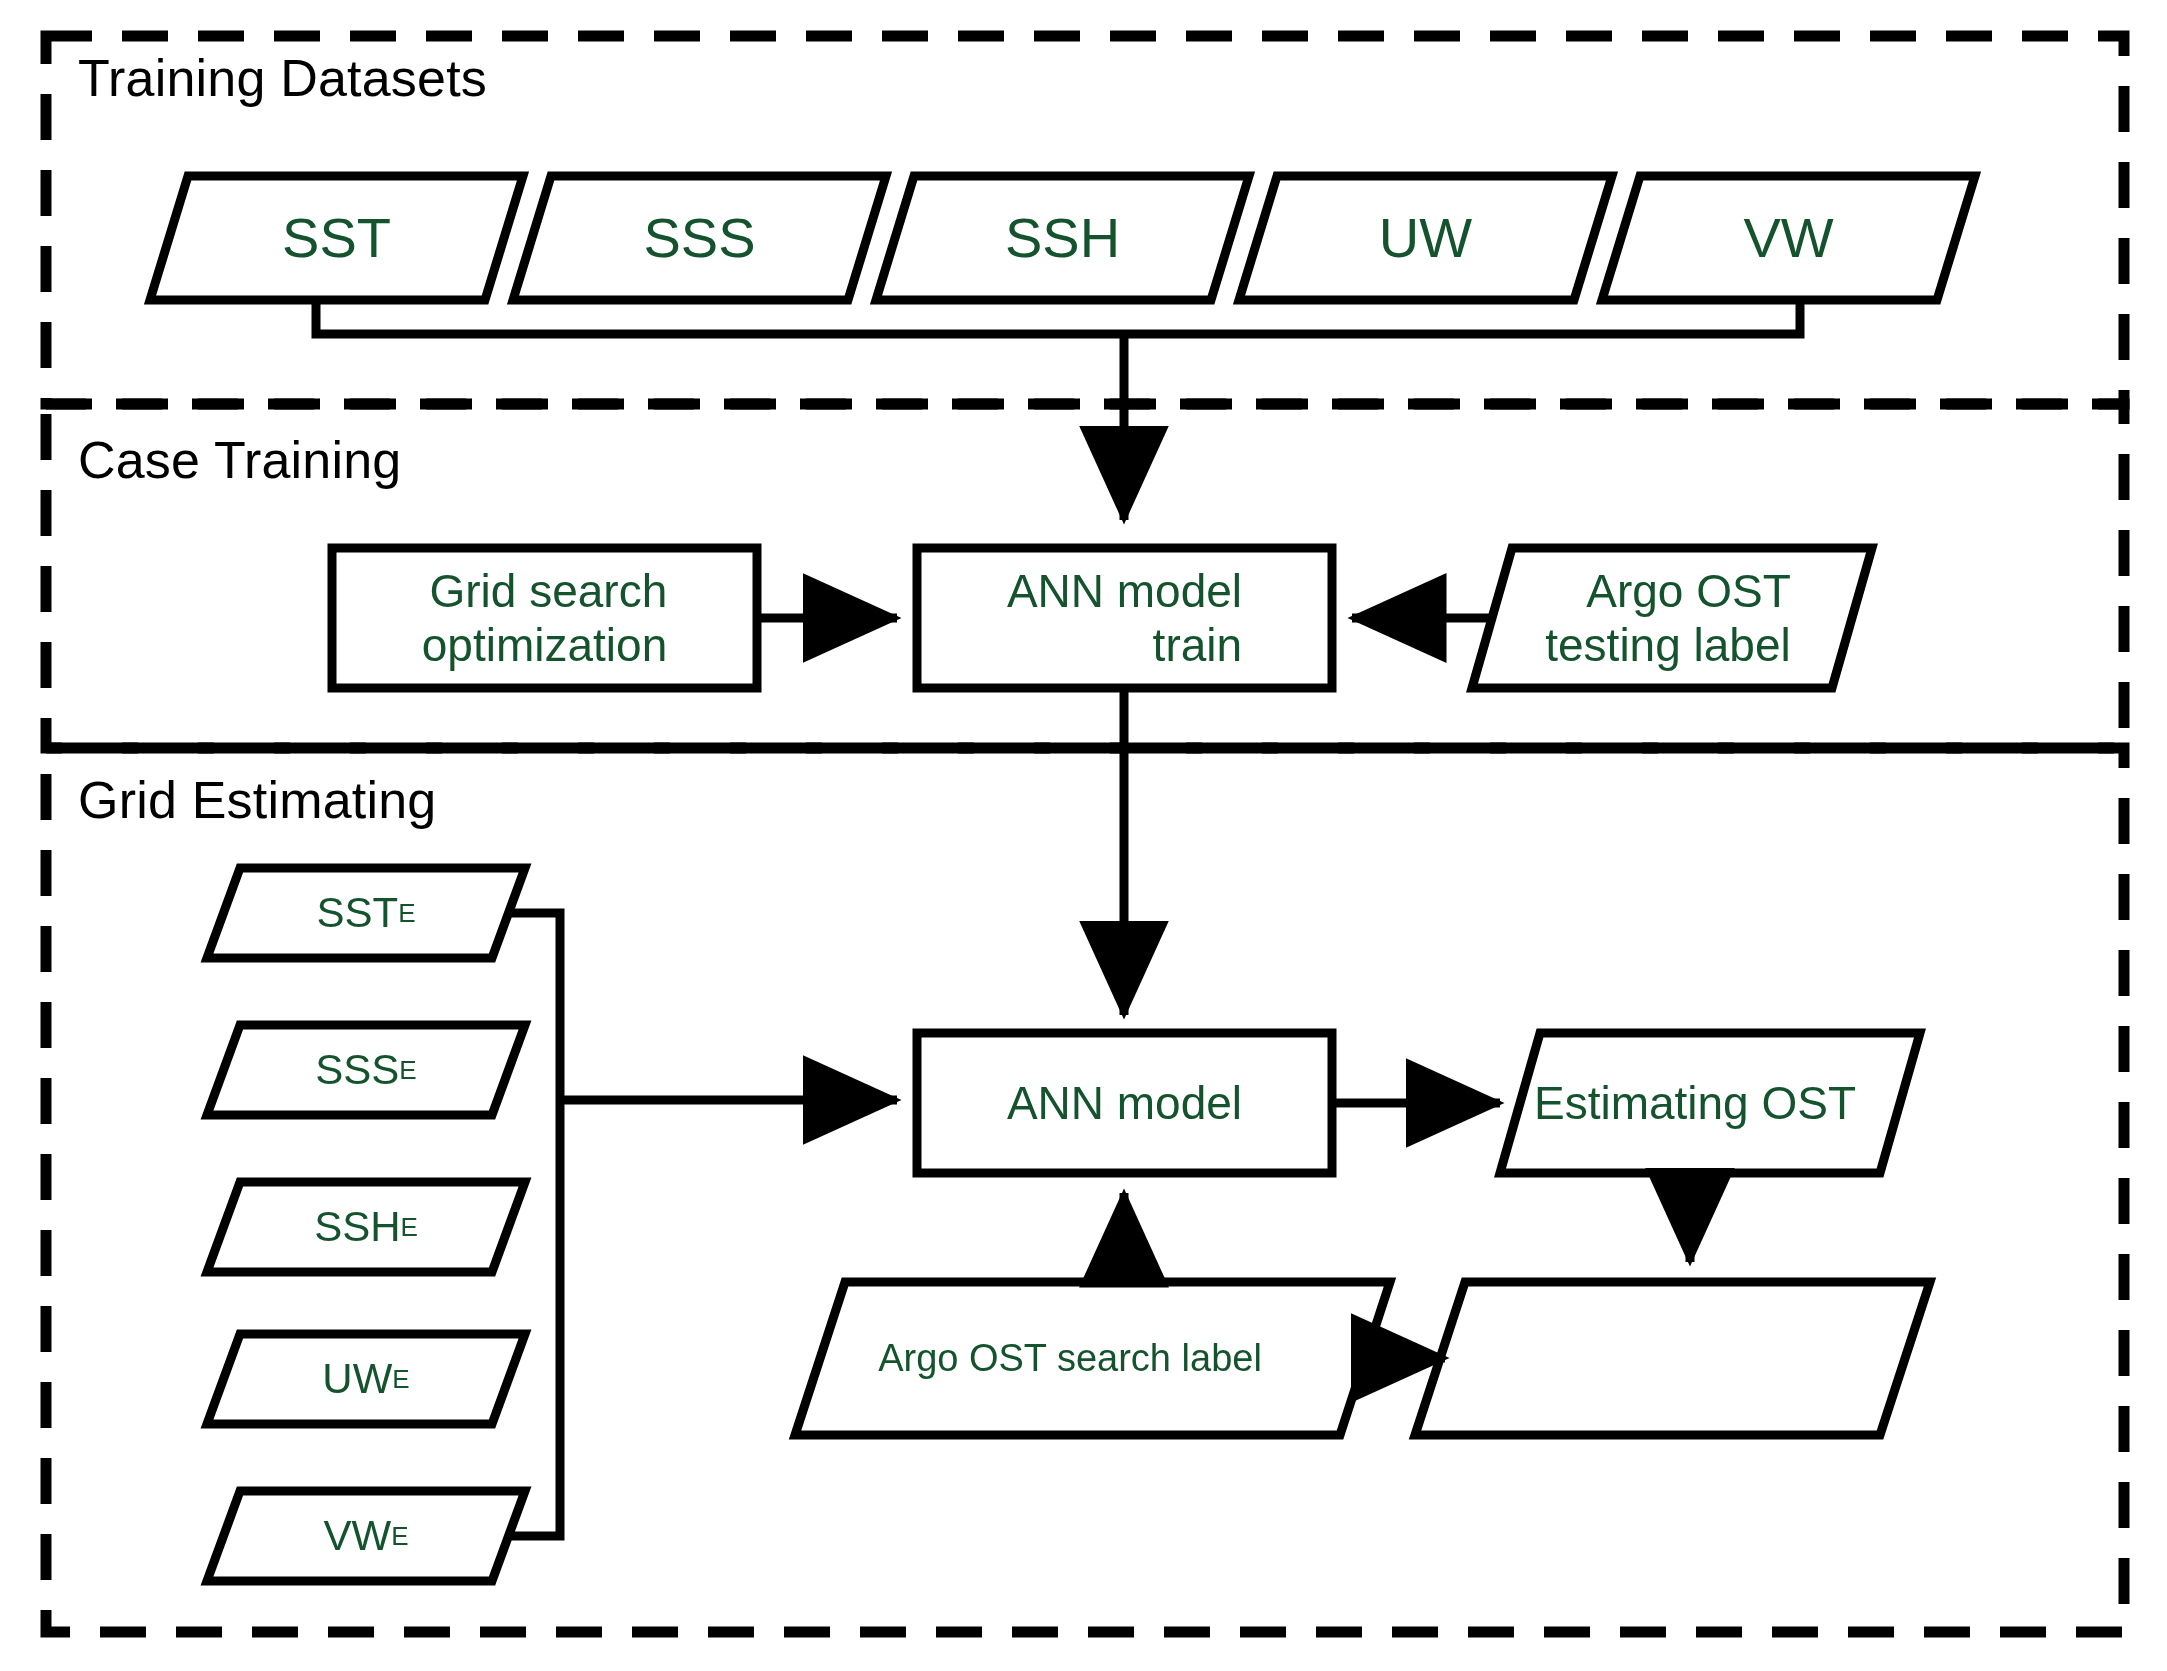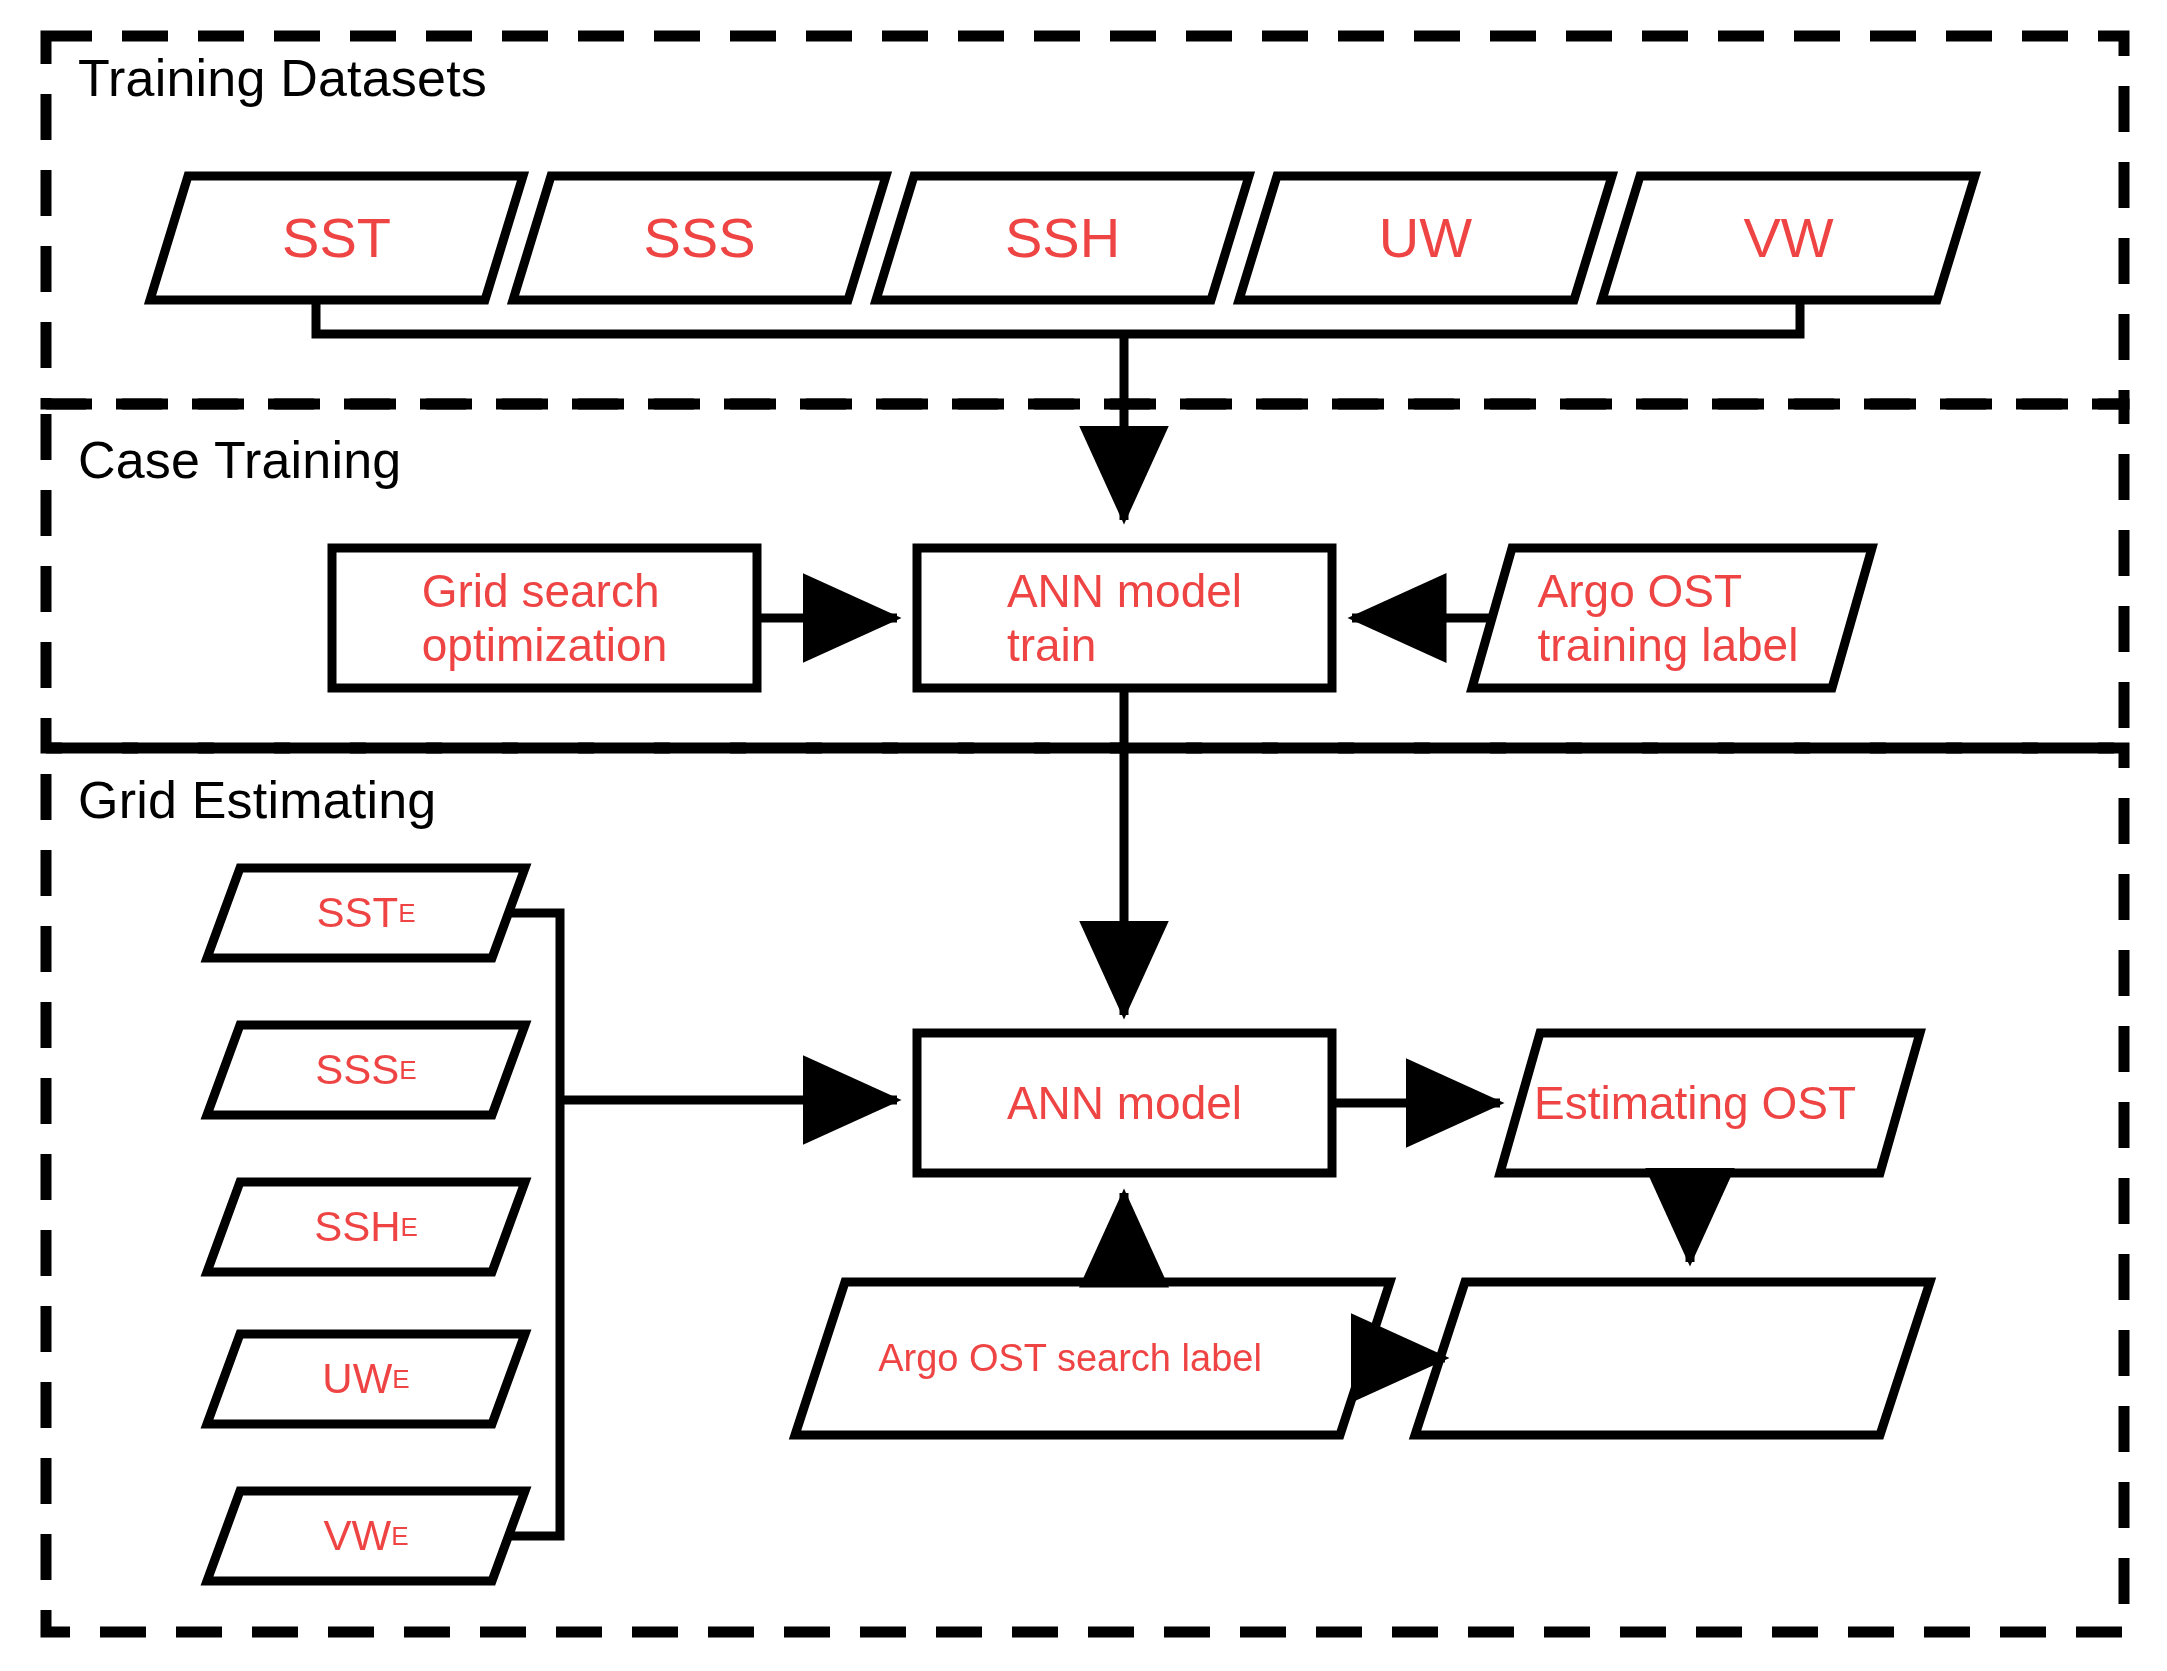--- a/index.html
+++ b/index.html
@@ -22,22 +22,22 @@
     left: 0;
     top: 0;
     width: 2167px;
     height: 1671px;
   }
   .node-label {
     position: absolute;
     display: flex;
     align-items: center;
     justify-content: center;
-    text-align: left;
-    color: #ef4444;
+    text-align: right;
+    color: #14532d;
     line-height: 1.18;
     pointer-events: none;
     white-space: pre-line;
   }
   .section-title {
     position: absolute;
     color: #000000;
     font-size: 52px;
     letter-spacing: 0.2px;
   }
@@ -181,21 +181,21 @@
   <div class="node-label lbl-xl" style="left:513px; top:176px; width:373px; height:124px;">SSS</div>
   <div class="node-label lbl-xl" style="left:876px; top:176px; width:373px; height:124px;">SSH</div>
   <div class="node-label lbl-xl" style="left:1239px; top:176px; width:373px; height:124px;">UW</div>
   <div class="node-label lbl-xl" style="left:1602px; top:176px; width:373px; height:124px;">VW</div>
 
   <div class="node-label lbl-lg" style="left:332px; top:548px; width:425px; height:140px;">Grid search
 optimization</div>
   <div class="node-label lbl-lg" style="left:917px; top:548px; width:415px; height:140px;">ANN model
 train</div>
   <div class="node-label lbl-lg" style="left:1478px; top:548px; width:380px; height:140px;">Argo OST
-training label</div>
+testing label</div>
 
   <div class="node-label lbl-md" style="left:207px; top:868px; width:318px; height:90px;">
     <span>SST</span><span class="sub">E</span>
   </div>
   <div class="node-label lbl-md" style="left:207px; top:1025px; width:318px; height:90px;">
     <span>SSS</span><span class="sub">E</span>
   </div>
   <div class="node-label lbl-md" style="left:207px; top:1182px; width:318px; height:90px;">
     <span>SSH</span><span class="sub">E</span>
   </div>

